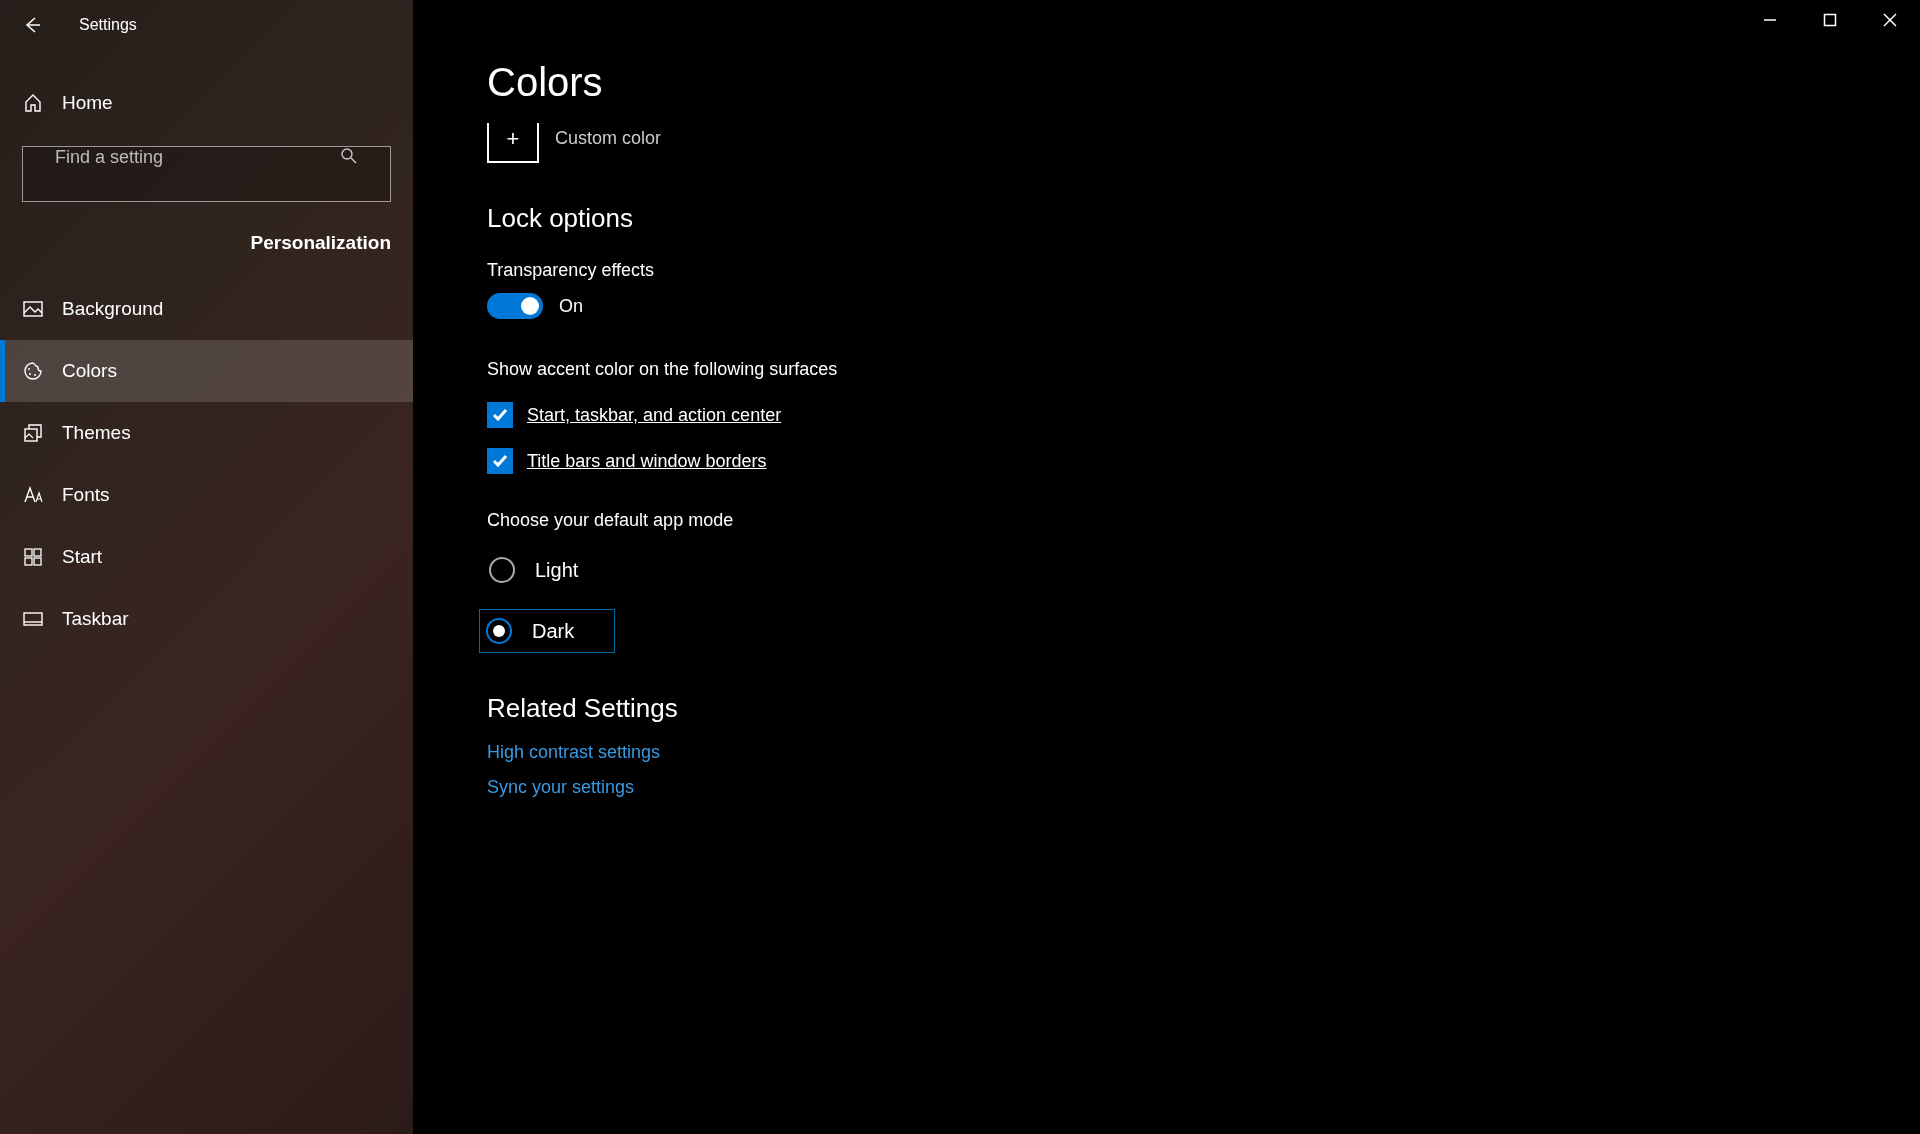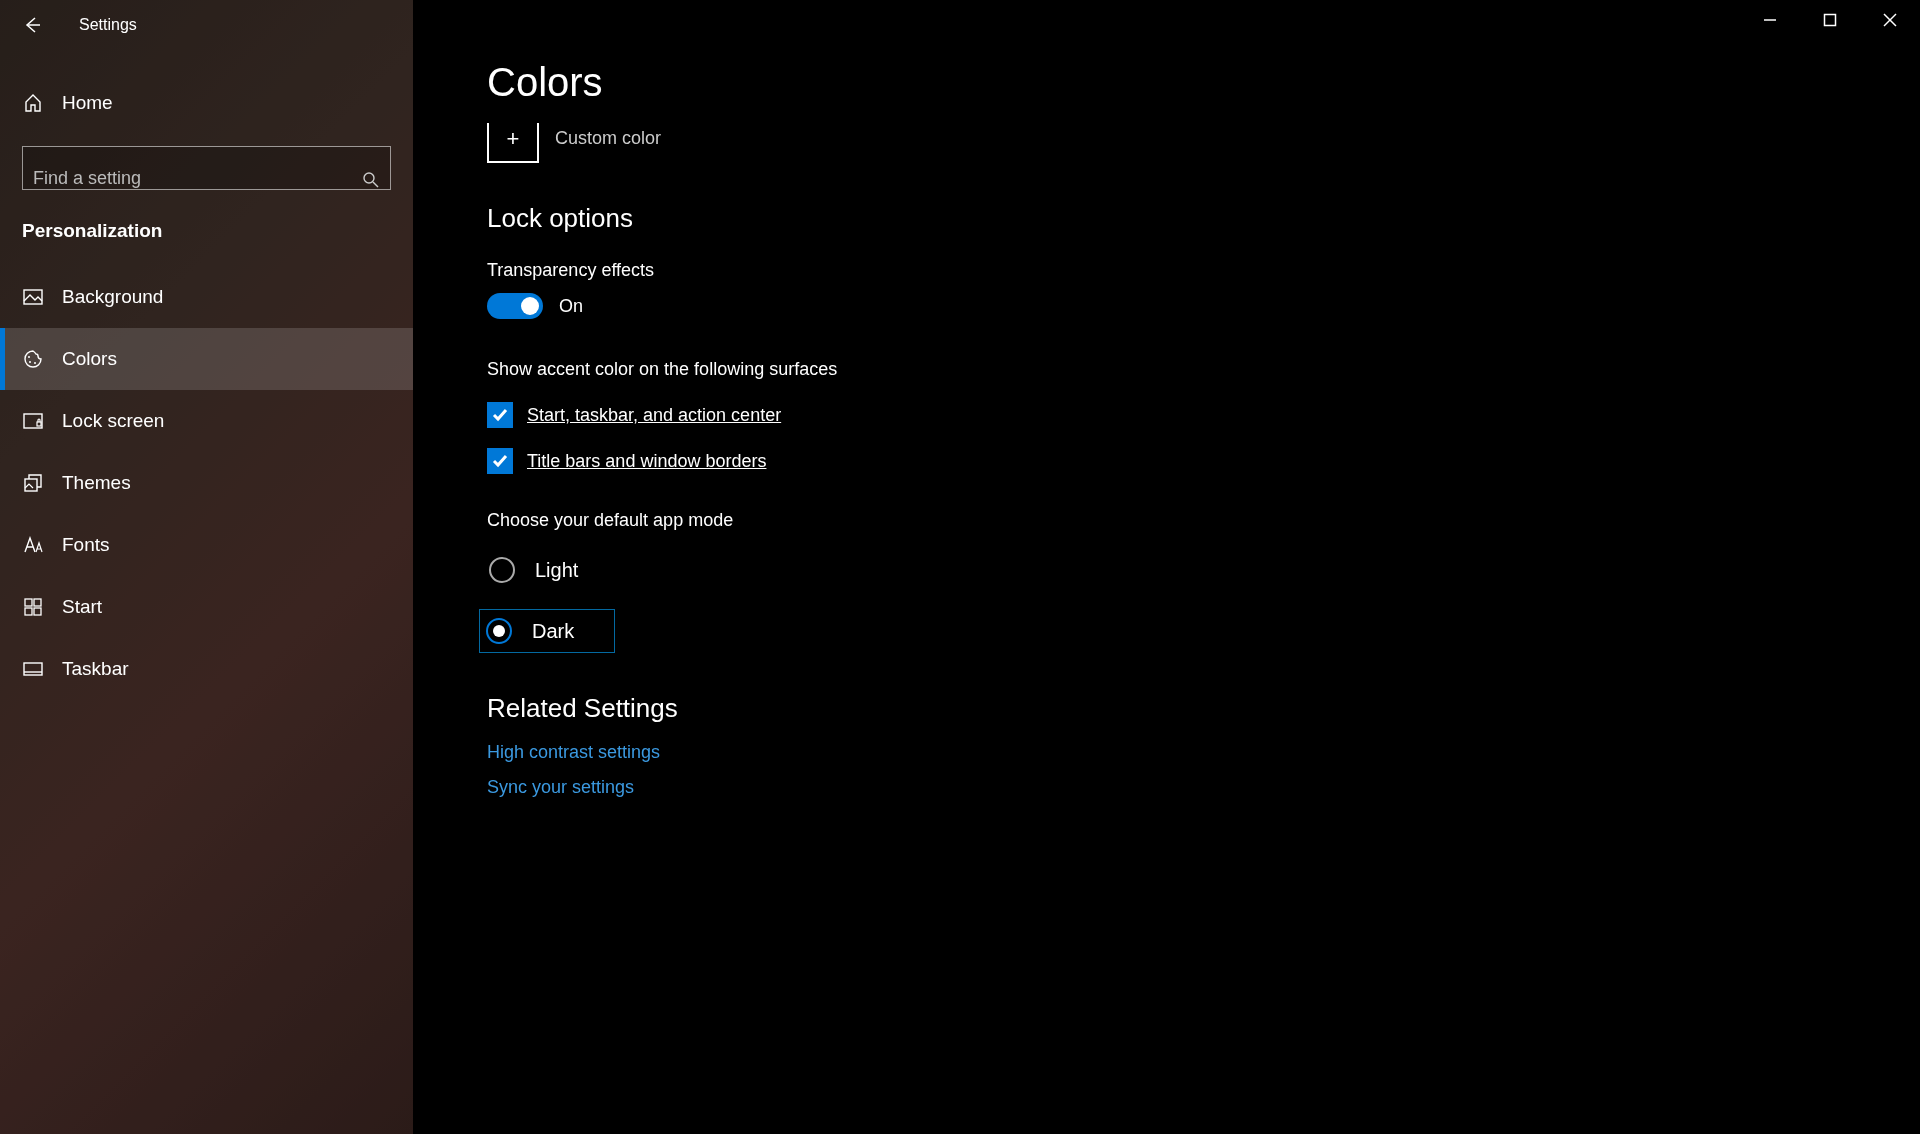--- a/index.html
+++ b/index.html
@@ -110,25 +110,25 @@
   margin-right: 18px;
 }
 
 .home-label {
   font-size: 19px;
   color: #fff;
 }
 
 .search-box {
   margin: 20px 22px 0 22px;
-  height: 44px;
+  height: 56px;
   border: 1px solid rgba(255,255,255,0.55);
   display: flex;
-  align-items: flex-end;
-  padding: 0 10px;
+  align-items: flex-start;
+  padding: 0 32px;
   background: rgba(0,0,0,0.2);
 }
 
 .search-input {
   flex: 1;
   background: transparent;
   border: none;
   outline: none;
   color: #ccc;
   font-size: 18px;
@@ -141,20 +141,21 @@
 .search-icon {
   width: 18px;
   height: 18px;
 }
 
 .category-label {
   margin: 30px 22px 10px 22px;
   font-size: 19px;
   font-weight: 600;
   color: #fff;
+  text-align: right;
 }
 
 .nav-list {
   margin-top: 24px;
 }
 
 .nav-item {
   display: flex;
   align-items: center;
   height: 62px;
@@ -458,30 +459,20 @@
           <svg width="20" height="20" viewBox="0 0 20 20">
               <path d="M10 2 A8 8 0 1 0 18 10 A3 3 0 0 1 15 7 A2 2 0 0 0 13 5 A8 8 0 0 0 10 2 Z" stroke="#fff" stroke-width="1.4" fill="none"></path>
               <circle cx="6" cy="8" r="1" fill="#fff"></circle>
               <circle cx="7" cy="13" r="1" fill="#fff"></circle>
               <circle cx="12" cy="14" r="1" fill="#fff"></circle>
             </svg>
         </span>
         <span class="nav-item-label">Colors</span>
       </div>
 
-      <div class="nav-item">
-        <span class="icon">
-          <svg width="20" height="16" viewBox="0 0 20 16">
-              <rect x="1" y="1" width="18" height="14" stroke="#fff" stroke-width="1.4" fill="none"></rect>
-              <rect x="14" y="9" width="4" height="4" stroke="#fff" stroke-width="1.2" fill="none"></rect>
-              <path d="M15 9 L15 7 A1 1 0 0 1 17 7 L17 9" stroke="#fff" stroke-width="1.2" fill="none"></path>
-            </svg>
-        </span>
-        <span class="nav-item-label">Lock screen</span>
-      </div>
 
       <div class="nav-item">
         <span class="icon">
           <svg width="20" height="20" viewBox="0 0 20 20">
               <rect x="2" y="6" width="12" height="12" stroke="#fff" stroke-width="1.4" fill="none"></rect>
               <path d="M6 6 L6 2 L18 2 L18 14 L14 14" stroke="#fff" stroke-width="1.4" fill="none"></path>
               <path d="M2 15 L6 11 L10 15" stroke="#fff" stroke-width="1.2" fill="none"></path>
             </svg>
         </span>
         <span class="nav-item-label">Themes</span>

